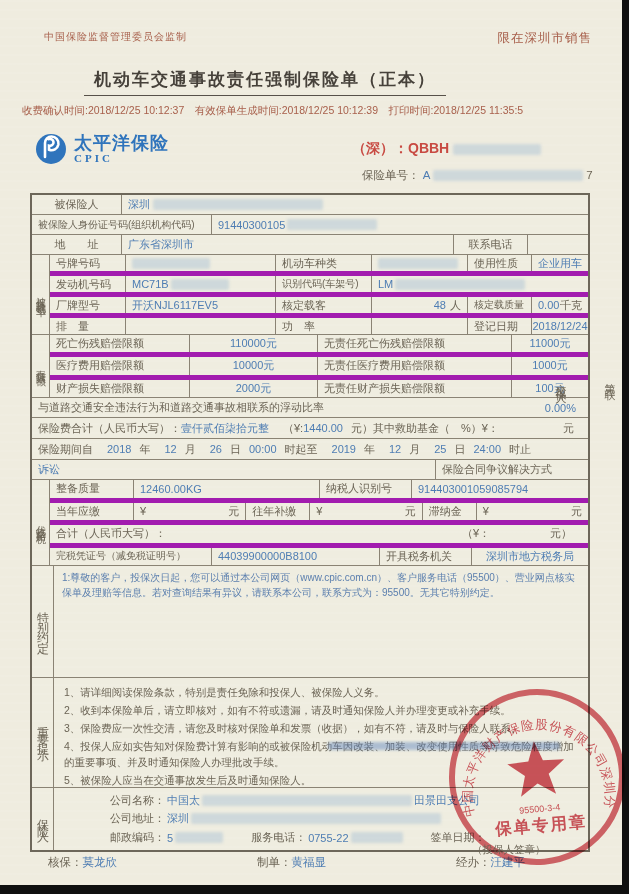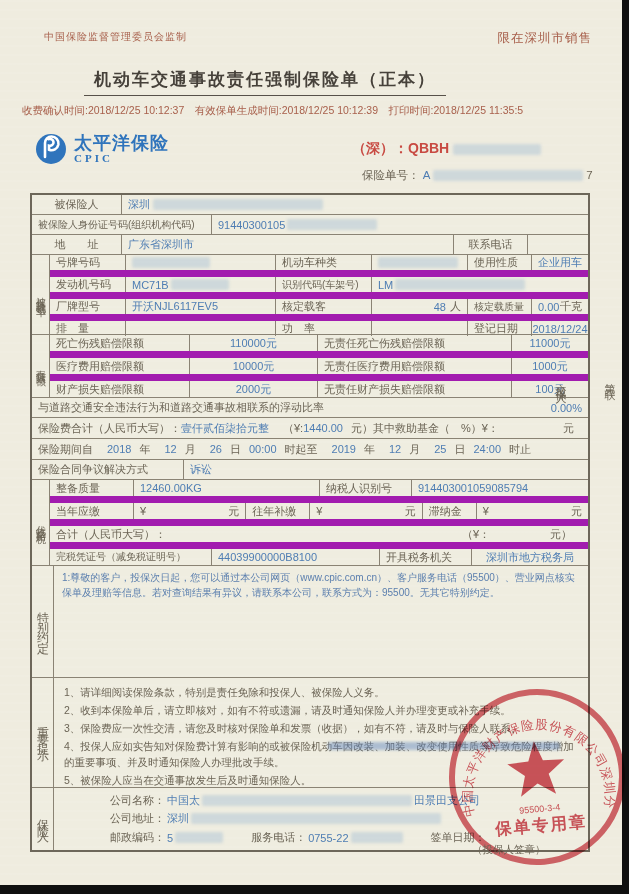--- a/index.html
+++ b/index.html
@@ -37,21 +37,21 @@
         display:flex;flex-direction:column;box-sizing:border-box;background:rgba(255,255,255,.06);}
   .fr{display:flex;border-bottom:1px solid #8a8374;box-sizing:border-box;align-items:stretch;}
   .fr:last-child{border-bottom:none;gap:48px;}
   .fc{border-right:1px solid #8a8374;box-sizing:border-box;display:flex;align-items:center;
       padding:0 6px;overflow:hidden;white-space:nowrap;}
   .fc:last-child{border-right:none;}
   .vcell{width:18px;flex:0 0 18px;writing-mode:vertical-rl;text-orientation:upright;
          display:flex;align-items:center;justify-content:center;font-size:10px;letter-spacing:2px;
          padding:0;border-right:1px solid #8a8374;box-sizing:border-box;}
   .inner{flex:1;display:flex;flex-direction:column;min-width:0;}
-  .ir{display:flex;border-bottom:7px solid #a21caf;box-sizing:border-box;align-items:stretch;flex:1;}
+  .ir{display:flex;border-bottom:5px solid #a21caf;box-sizing:border-box;align-items:stretch;flex:1;}
   .ir:last-child{border-bottom:none;}
   .h20{height:20px;} .h21{height:21px;}
   .cen{justify-content:center;}
   .grow{flex:1;min-width:0;}
 
   .c-lab{width:76px;flex:0 0 76px;} .c-v1{width:150px;flex:0 0 150px;}
   .c-lab2{width:96px;flex:0 0 96px;} .c-v2{width:96px;flex:0 0 96px;}
   .c-lab3{width:64px;flex:0 0 64px;}
   .l-lab{width:140px;flex:0 0 140px;} .l-v{width:128px;flex:0 0 128px;}
   .l-v2{width:76px;flex:0 0 76px;}
@@ -279,21 +279,21 @@
             <div class="fc l-v2 cen">
                 <span class="blue">100元</span>
               </div>
           </div>
         </div>
       </div>
 
       <div class="fr h20">
         <div class="fc grow">
           <span>与道路交通安全违法行为和道路交通事故相联系的浮动比率</span>
-          <span class="blue mla" style="margin-right:0">0.00%</span>
+          <span class="blue mla" style="margin-right:6px">0.00%</span>
         </div>
       </div>
 
       <div class="fr h21">
         <div class="fc grow">
           <span>保险费合计（人民币大写）：</span>
           <span class="blue">壹仟贰佰柒拾元整</span>
           <span class="sp14">（¥:</span>
           <span class="blue">1440.00</span>
           <span class="sp8">元）其中救助基金（　%）¥：</span>
@@ -317,25 +317,25 @@
           <span class="blue sp14">12</span>
           <span class="sp8">月</span>
           <span class="blue sp14">25</span>
           <span class="sp8">日</span>
           <span class="blue sp8">24:00</span>
           <span class="sp8">时止</span>
         </div>
       </div>
 
       <div class="fr h20">
+        <div class="fc grow">
+            <span class="blue">诉讼</span>
+          </div>
         <div class="fc" style="width:152px;flex:0 0 152px">
             <span>保险合同争议解决方式</span>
-          </div>
-        <div class="fc grow">
-            <span class="blue">诉讼</span>
           </div>
       </div>
 
       <div class="fr" style="height:86px">
         <div class="vcell">代收车船税</div>
         <div class="inner">
           <div class="ir">
             <div class="fc t-lab">
                 <span>整备质量</span>
               </div>
@@ -433,20 +433,31 @@
             <span style="margin-left:26px">服务电话：</span>
             <span class="blue">0755-22</span>
             <span class="rd" style="width:52px"></span>
             <span style="margin-left:26px">签单日期：</span>
           </div>
         </div>
       </div>
 
     </div>
 
+    <div class="abs footer-row gray">
+      <span style="margin-left:8px">
+        <span>核保：</span><span class="blue">莫龙欣</span>
+      </span>
+      <span style="margin-left:140px">
+        <span>制单：</span><span class="blue">黄福显</span>
+      </span>
+      <span style="margin-left:130px">
+        <span>经办：</span><span class="blue">汪建平</span>
+      </span>
+    </div>
 
     <div class="abs side-strip">
       <span>第三联</span>
       <span>交投保人</span>
     </div>
 
     <div class="abs overprint"></div>
 
     <svg class="abs stamp" viewBox="0 0 182 182">
       <circle cx="91" cy="91" r="85" fill="none" stroke="#d14a55" stroke-width="6" opacity="0.9"></circle>

